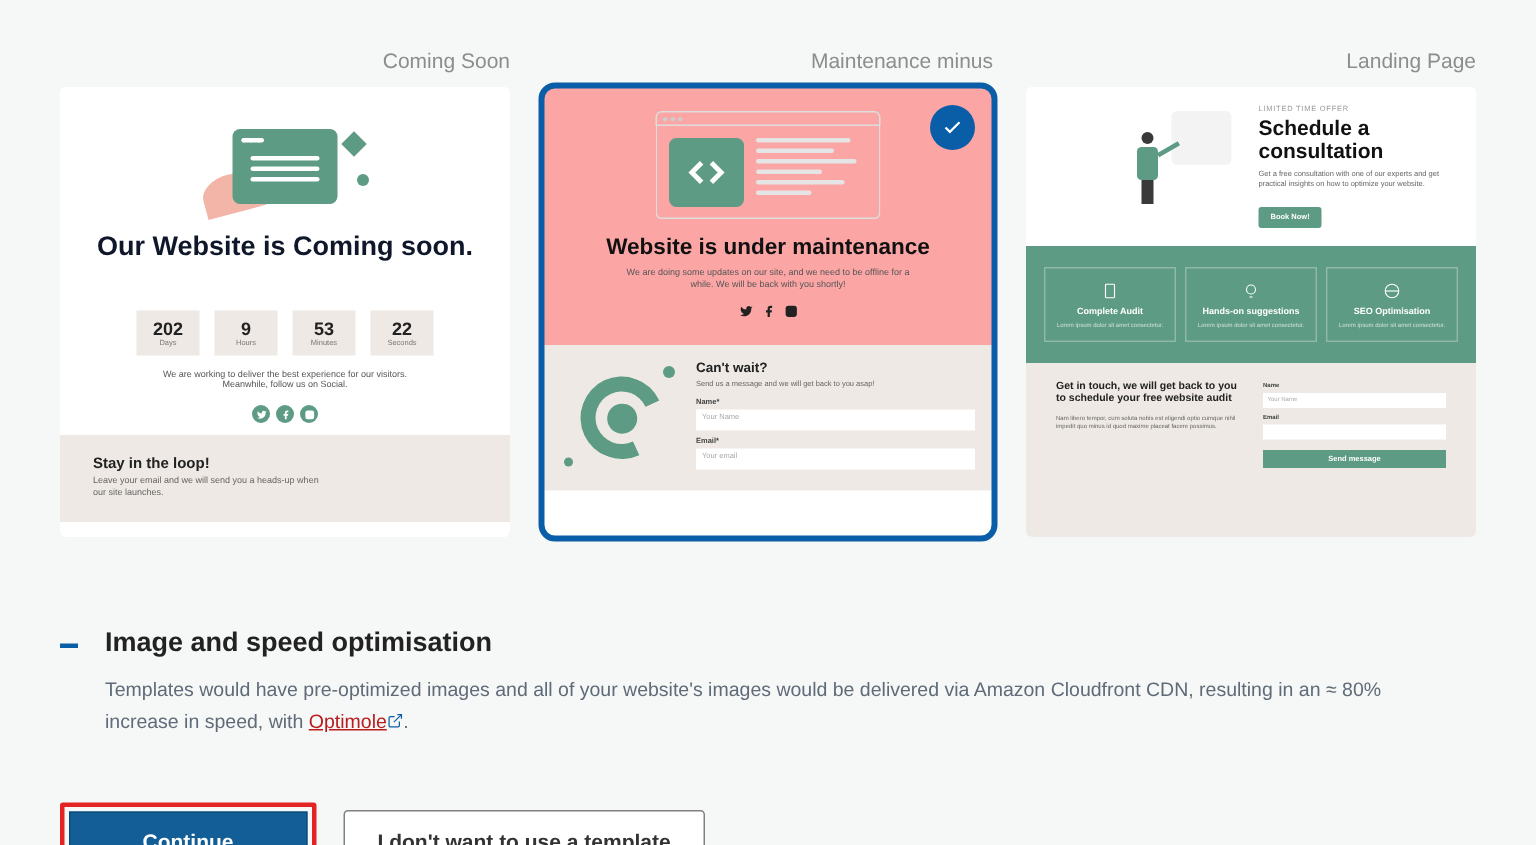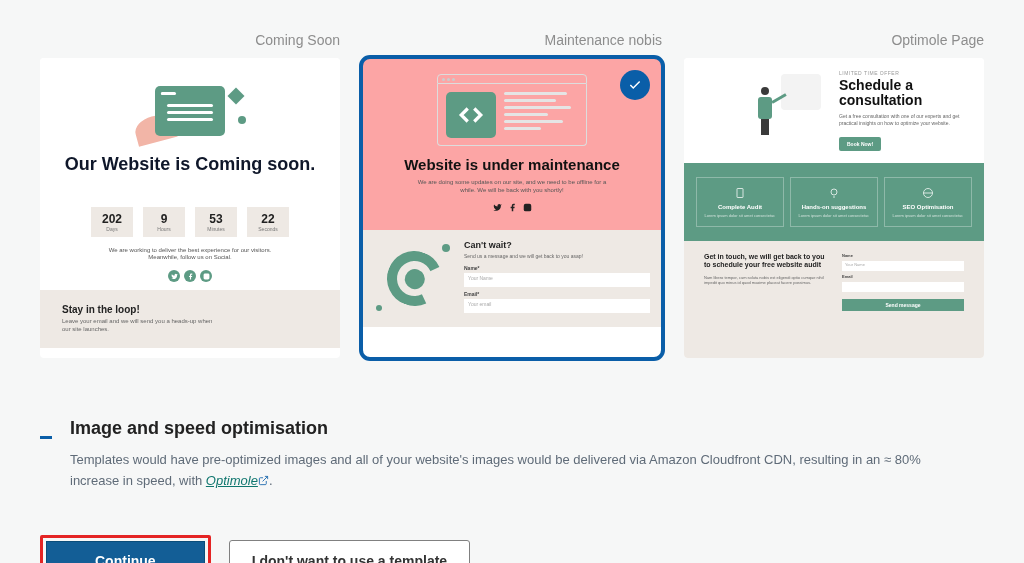--- a/index.html
+++ b/index.html
@@ -87,25 +87,25 @@
   .t3-contact { background:#eee9e4; display:flex; padding:12px 20px; gap:16px; flex:1; }
   .t3-cleft { flex:1; }
   .t3-cttl { font-size:7px; font-weight:700; color:#222; line-height:1.2; margin-bottom:5px; }
   .t3-cd { font-size:4px; color:#666; line-height:1.4; }
   .t3-cright { flex:1; display:flex; flex-direction:column; gap:3px; }
   .t3-clbl { font-size:4px; color:#444; font-weight:600; }
   .t3-cinp { height:10px; background:#fff; font-size:4px; padding:1px 3px; color:#aaa; }
   .t3-cbtn { height:12px; background:#5d9b84; color:#fff; font-size:5px; font-weight:600; display:flex; align-items:center; justify-content:center; margin-top:4px; }
 
   
-  .section-heading { display:flex; align-items:flex-end; gap:18px; margin-bottom: 10px; }
+  .section-heading { display:flex; align-items:flex-start; gap:18px; margin-bottom: 10px; }
   .minus { width: 12px; height: 3px; background:#0a5ea8; margin-top: 11px; flex-shrink:0; }
   .section-title { font-size: 18px; font-weight: 700; color: #222; }
   .section-desc { margin-left: 30px; font-size: 13px; color: #5f6b78; line-height: 1.65; max-width: 900px; margin-bottom: 42px; }
-  .section-desc a { color:#0f766e; text-decoration: underline; font-style: italic; }
+  .section-desc a { color:#b91c1c; text-decoration: underline; }
   .ext-icon { display:inline-block; vertical-align: -1px; }
   .ext-icon svg { width:11px; height:11px; stroke:#0a5ea8; fill:none; stroke-width:1.8; }
   .buttons { display:flex; gap:18px; align-items:center; }
   .highlight-box { border: 3px solid #e42424; padding: 3px; border-radius: 2px; }
   .btn-primary { background:#135e96; color:#fff; border: 1.5px solid #0b4d7a; font-size: 14px; font-weight: 600; padding: 11px 48px; cursor: pointer; }
   .btn-secondary { background:#fff; color:#333; border:1px solid #808080; font-size:14px; font-weight:600; padding:12px 22px; border-radius:3px; cursor:pointer; }
 </style>
 </head>
 <body>
 
@@ -167,21 +167,21 @@
         </div>
       </div>
       <div class="t1-bottom">
         <div class="t1-stay">Stay in the loop!</div>
         <div class="t1-stay-d">Leave your email and we will send you a heads-up when our site launches.</div>
       </div>
     </div>
   </div>
 
   <div class="template-col">
-    <div class="template-label">Maintenance nobis</div>
+    <div class="template-label">Maintenance minus</div>
     <div class="template-card selected">
       <div class="check-badge">
         <svg viewBox="0 0 24 24">
             <polyline points="20 6 9 17 4 12"></polyline>
           </svg>
       </div>
       <div class="t2-top">
         <div class="t2-window">
           <div class="t2-tbar">
               <span></span>
@@ -232,21 +232,21 @@
           <div class="t2-lbl">Name*</div>
           <div class="t2-inp">Your Name</div>
           <div class="t2-lbl">Email*</div>
           <div class="t2-inp">Your email</div>
         </div>
       </div>
     </div>
   </div>
 
   <div class="template-col">
-    <div class="template-label">Optimole Page</div>
+    <div class="template-label">Landing Page</div>
     <div class="template-card">
       <div class="t3">
         <div class="t3-hero">
           <div class="t3-ill">
             <div class="t3-board"></div>
             <div class="t3-person">
               <div class="t3-head"></div>
               <div class="t3-bodyp"></div>
               <div class="t3-legs"></div>
               <div class="t3-arm"></div>

